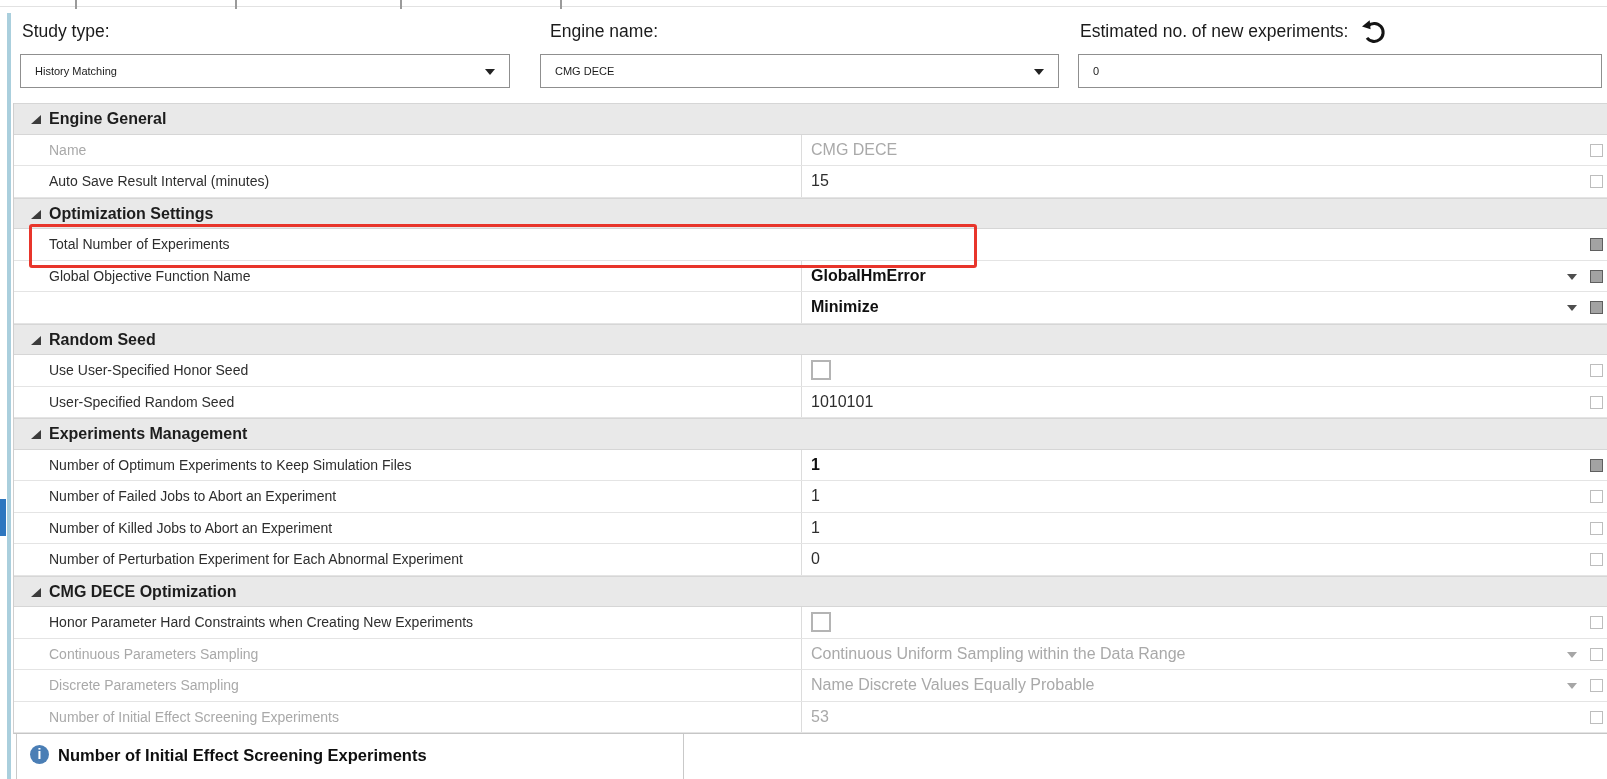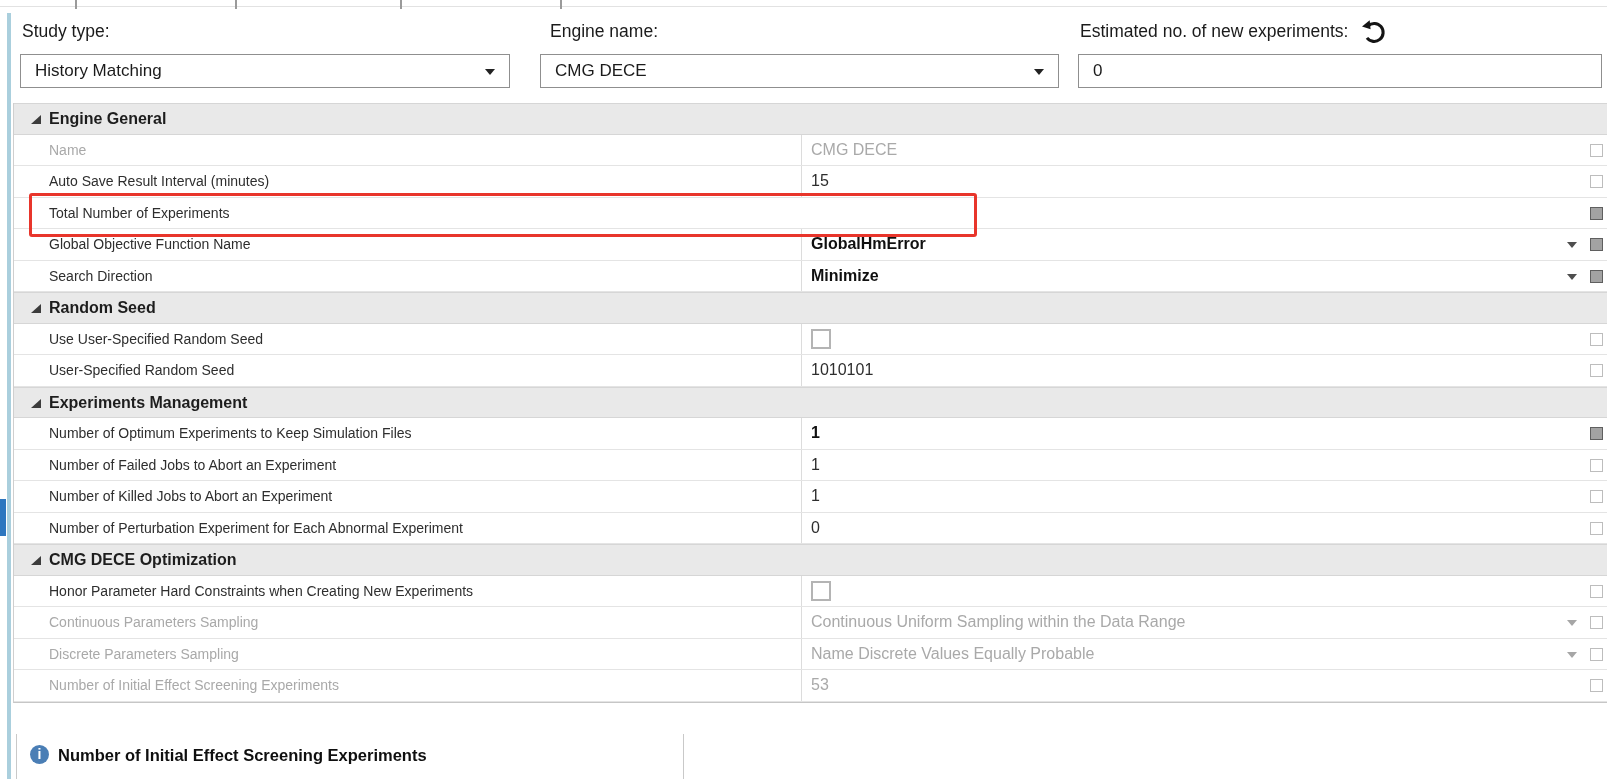--- a/index.html
+++ b/index.html
@@ -10,21 +10,21 @@
   .top-hairline{position:absolute;left:0;top:6px;width:1607px;height:1px;background:#e2e2e2;}
   .top-tick{position:absolute;top:0;width:2px;height:9px;background:#9a9a9a;}
 
   
   .left-stripe{position:absolute;left:7px;top:13px;width:4px;height:766px;background:#aacfdd;}
   .sel-bar{position:absolute;left:0;top:499px;width:6px;height:37px;background:#2d76bf;}
 
   
   .f-label{position:absolute;top:21px;font-size:17.5px;color:#1b1b1b;white-space:nowrap;}
   .combo,.tbox{position:absolute;top:54px;height:34px;background:#fff;border:1px solid #8f8f8f;
-               box-sizing:border-box;font-size:17px;color:#1b1b1b;}
+               box-sizing:border-box;font-size:11px;color:#1b1b1b;}
   .combo .ctext,.tbox .ctext{position:absolute;left:14px;top:0;line-height:32px;white-space:nowrap;}
   .combo .carrow{position:absolute;right:14px;top:14px;width:0;height:0;
                  border-left:5px solid transparent;border-right:5px solid transparent;
                  border-top:6px solid #222;}
   .refresh{position:absolute;left:1360px;top:19px;width:27px;height:27px;}
 
   
   .grid{position:absolute;left:13px;top:103px;width:1594px;border-left:1px solid #cfcfcf;
         border-bottom:1px solid #c6c6c6;background:#7f1d1d;}
   .g-row{position:relative;height:31.5px;box-sizing:border-box;}
@@ -102,47 +102,50 @@
         </div>
         <span class="g-ind"></span>
       </div>
       <div class="g-row g-data">
         <div class="g-name">Auto Save Result Interval (minutes)</div>
         <div class="g-val">
           <span class="g-vtext">15</span>
         </div>
         <span class="g-ind"></span>
       </div>
+      <div class="g-row g-head">
+        <span class="tri"></span>
+        <span class="g-title">Optimization Settings</span>
+      </div>
       <div class="g-row g-data bold">
         <div class="g-name">Total Number of Experiments</div>
         <span class="g-ind filled"></span>
         <div class="g-red"></div>
       </div>
       <div class="g-row g-data bold">
         <div class="g-name">Global Objective Function Name</div>
         <div class="g-val">
           <span class="g-vtext">GlobalHmError</span>
         </div>
         <span class="g-dd"></span>
         <span class="g-ind filled"></span>
       </div>
       <div class="g-row g-data bold">
-        <div class="g-name">Search Direction</div>
         <div class="g-val">
           <span class="g-vtext">Minimize</span>
         </div>
         <span class="g-dd"></span>
         <span class="g-ind filled"></span>
       </div>
       <div class="g-row g-head">
         <span class="tri"></span>
         <span class="g-title">Random Seed</span>
       </div>
       <div class="g-row g-data">
-        <div class="g-name">Use User-Specified Random Seed</div>
+        <div class="g-name">Use User-Specified Honor Seed</div>
         <div class="g-val">
           <div class="g-check"></div>
         </div>
         <span class="g-ind"></span>
       </div>
       <div class="g-row g-data">
         <div class="g-name">User-Specified Random Seed</div>
         <div class="g-val">
           <span class="g-vtext">1010101</span>
         </div>

